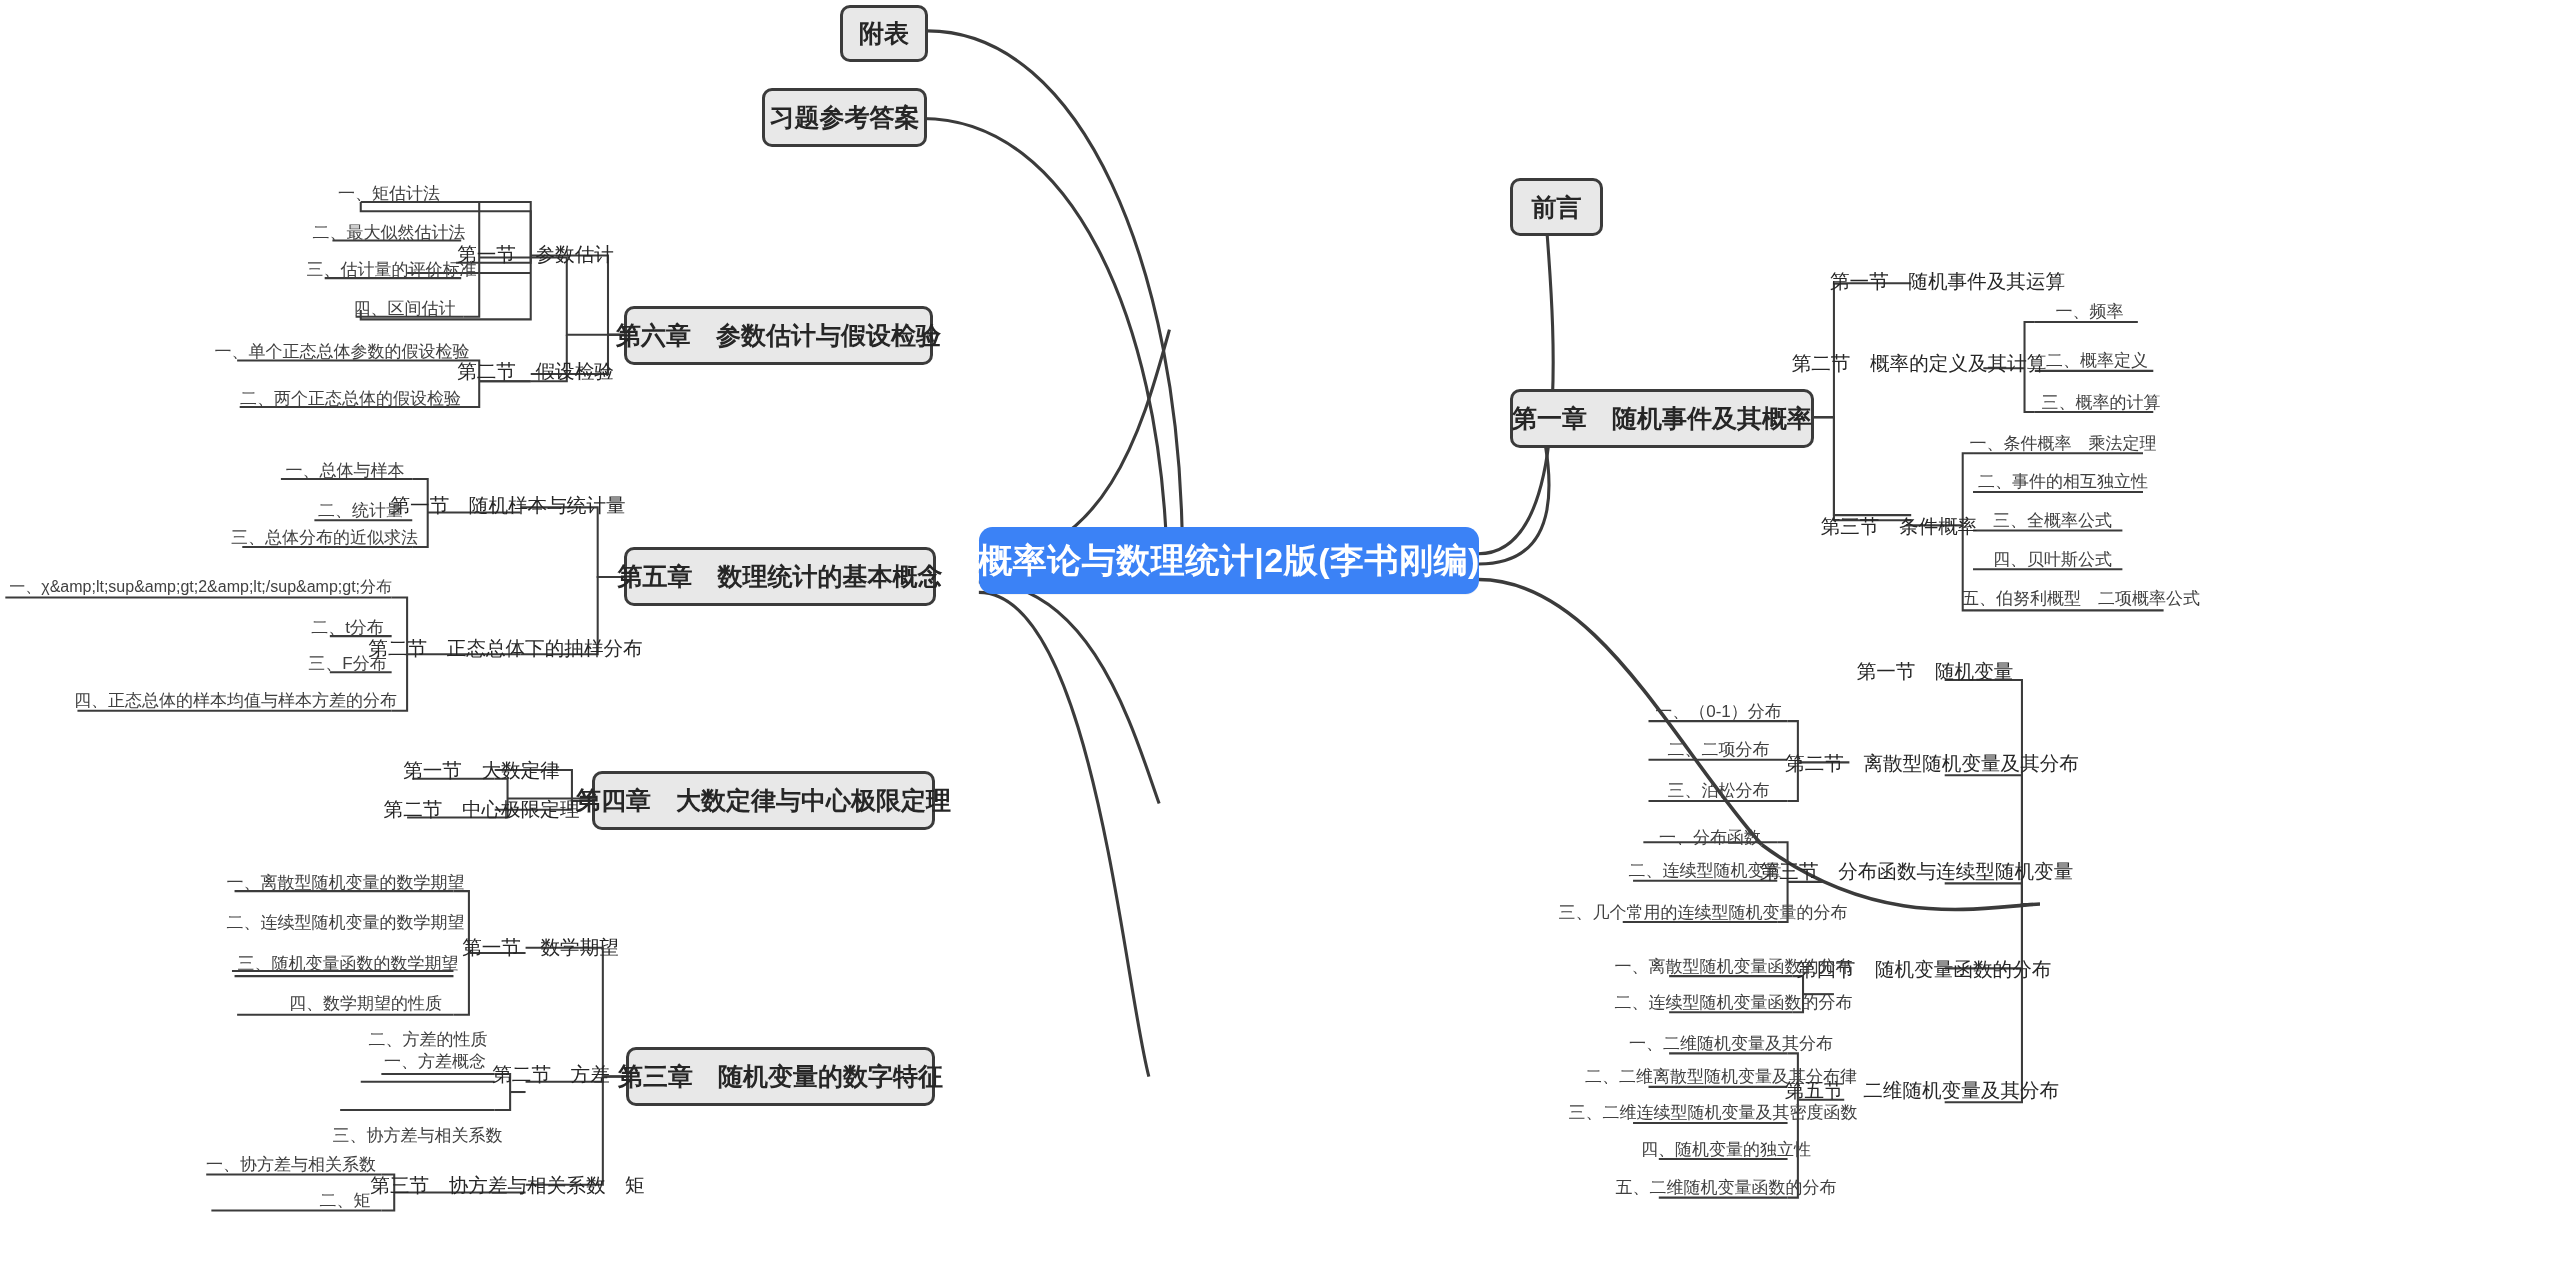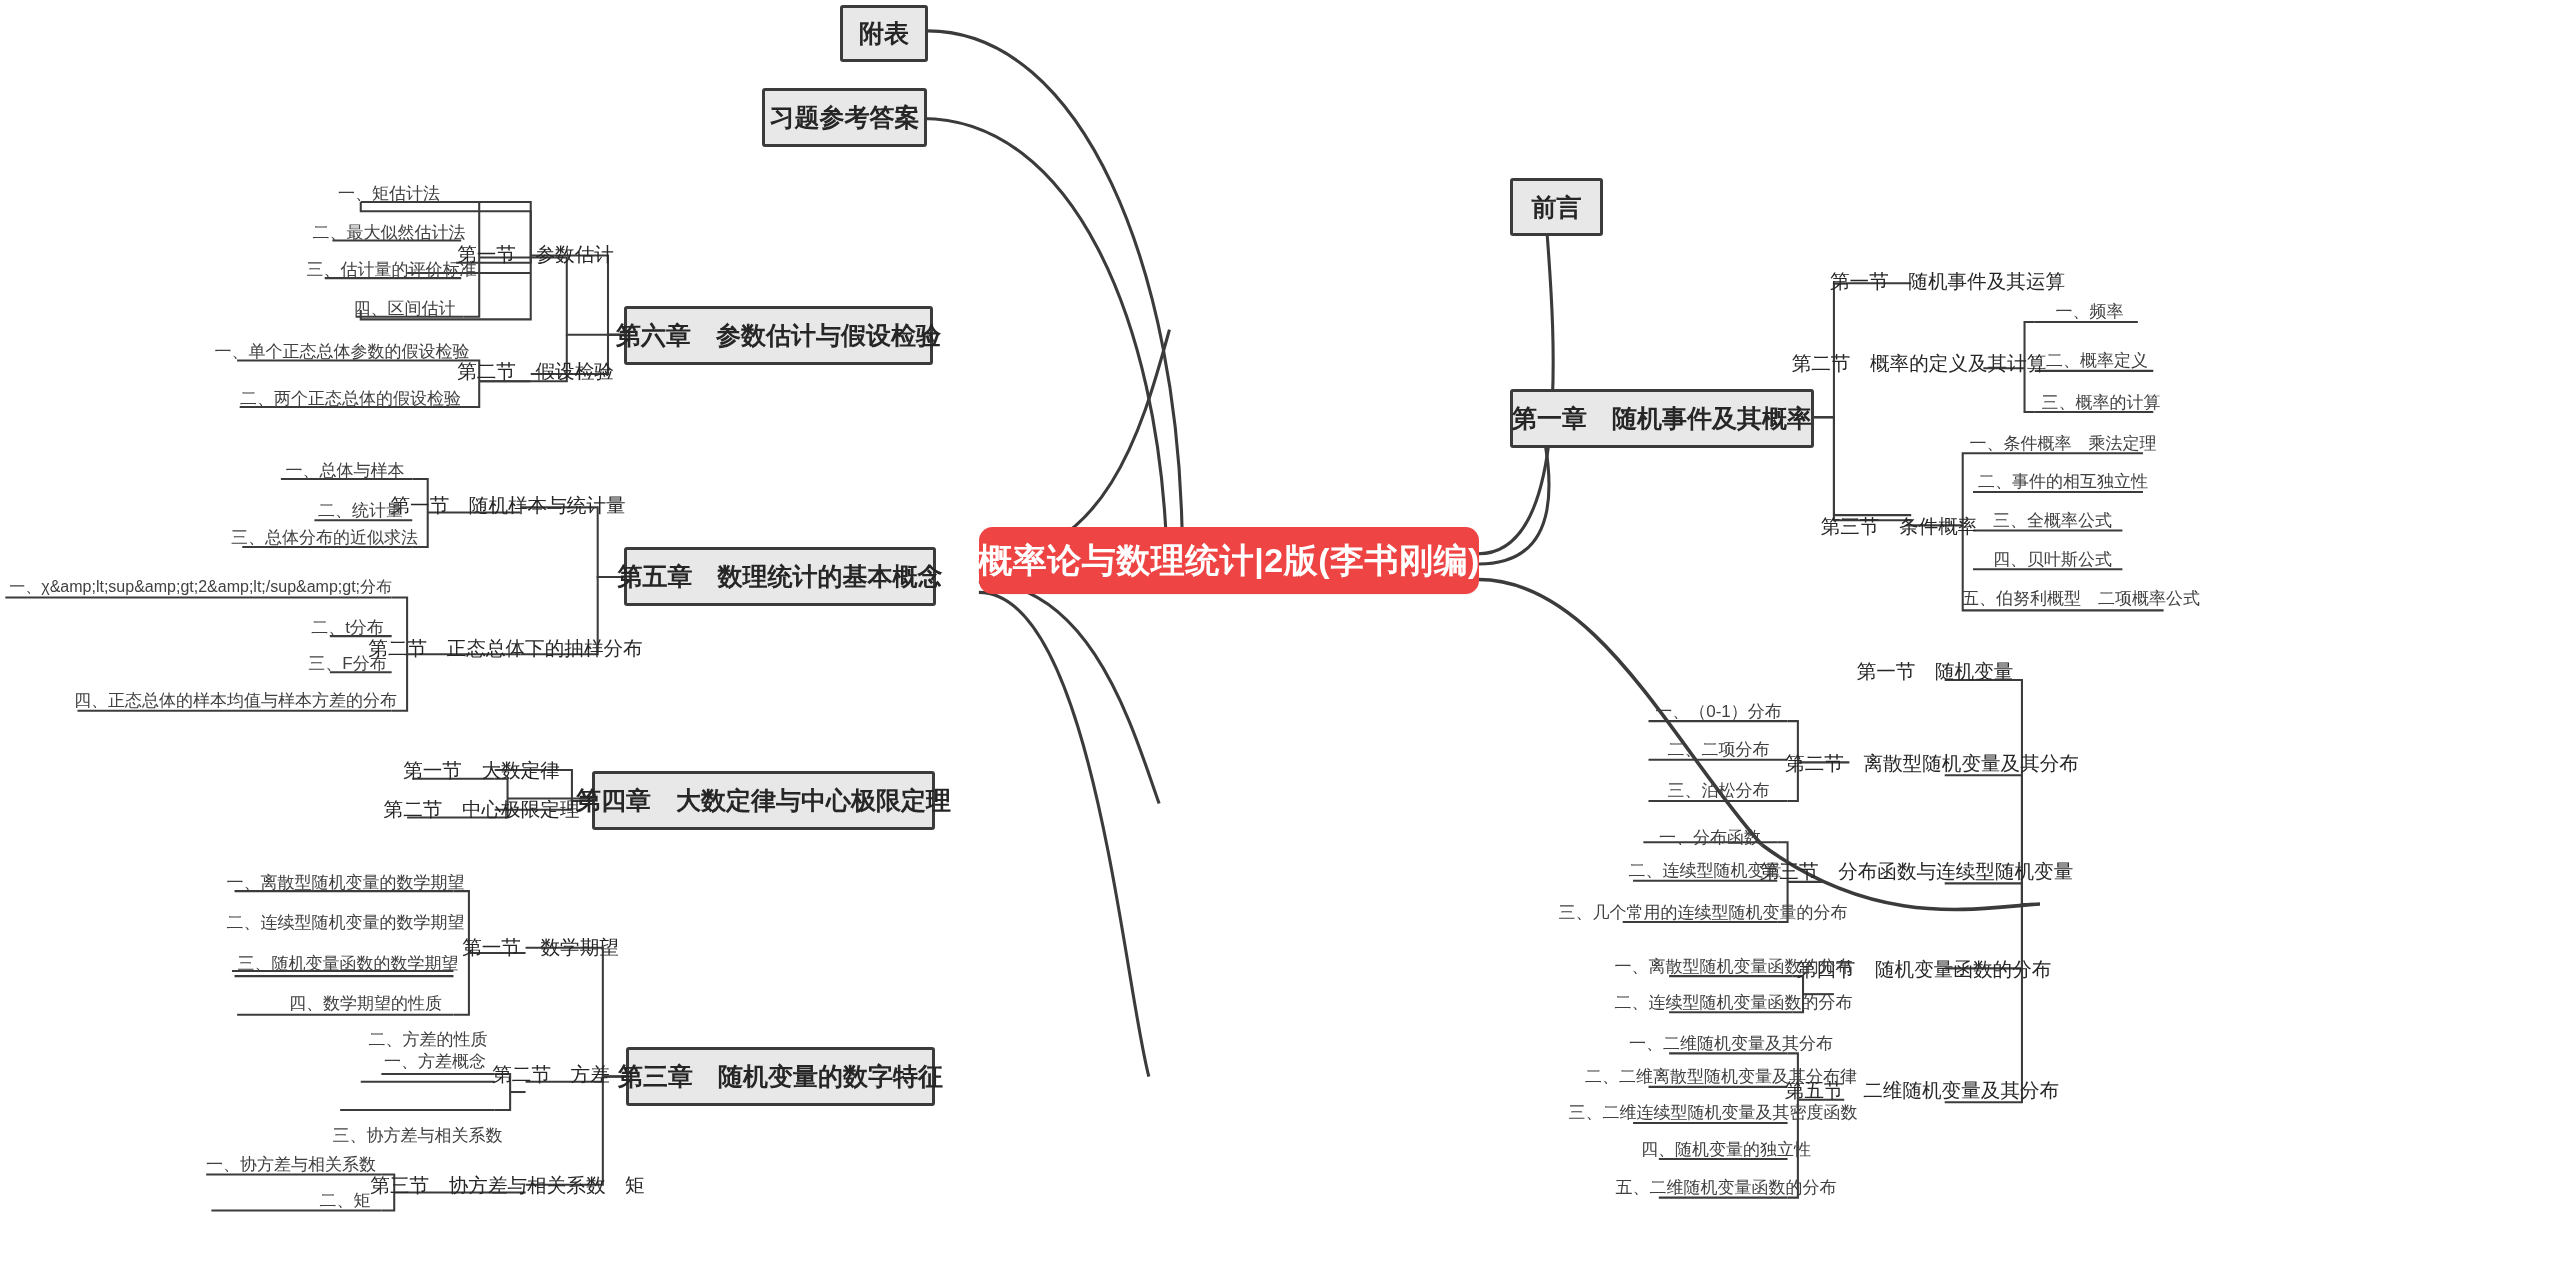--- a/index.html
+++ b/index.html
@@ -4,26 +4,26 @@
 <style>
   html,body{margin:0;padding:0;background:#ffffff;}
   body{font-family:"Liberation Sans","DejaVu Sans",sans-serif;}
   #canvas{position:relative;width:2649px;height:1262px;background:#fff;overflow:hidden;}
   svg.edges{position:absolute;left:0;top:0;width:2649px;height:1262px;pointer-events:none;}
 
   
   .node{position:absolute;box-sizing:border-box;display:flex;align-items:center;justify-content:center;white-space:nowrap;}
 
   .root{
-    background:#ef4444;color:#ffffff;border-radius:13.4px;
+    background:#3b82f6;color:#ffffff;border-radius:13.4px;
     font-size:34px;font-weight:bold;letter-spacing:0.5px;
     padding:0 17.5px;box-shadow:0 1px 0 rgba(0,0,0,.05);
   }
   .chapter{
-    background:#e8e8e8;border:3.6px solid #3b3b3b;border-radius:3px;
+    background:#e8e8e8;border:3.6px solid #3b3b3b;border-radius:10px;
     color:#262626;font-size:25px;font-weight:bold;padding:0 15.5px;
   }
   .plain{
     background:transparent;color:#262626;font-size:19.6px;font-weight:normal;
     padding:0 4.1px;
   }
   .leaf{
     background:transparent;color:#404040;font-size:17px;font-weight:normal;
     padding:0 4.1px;
   }

